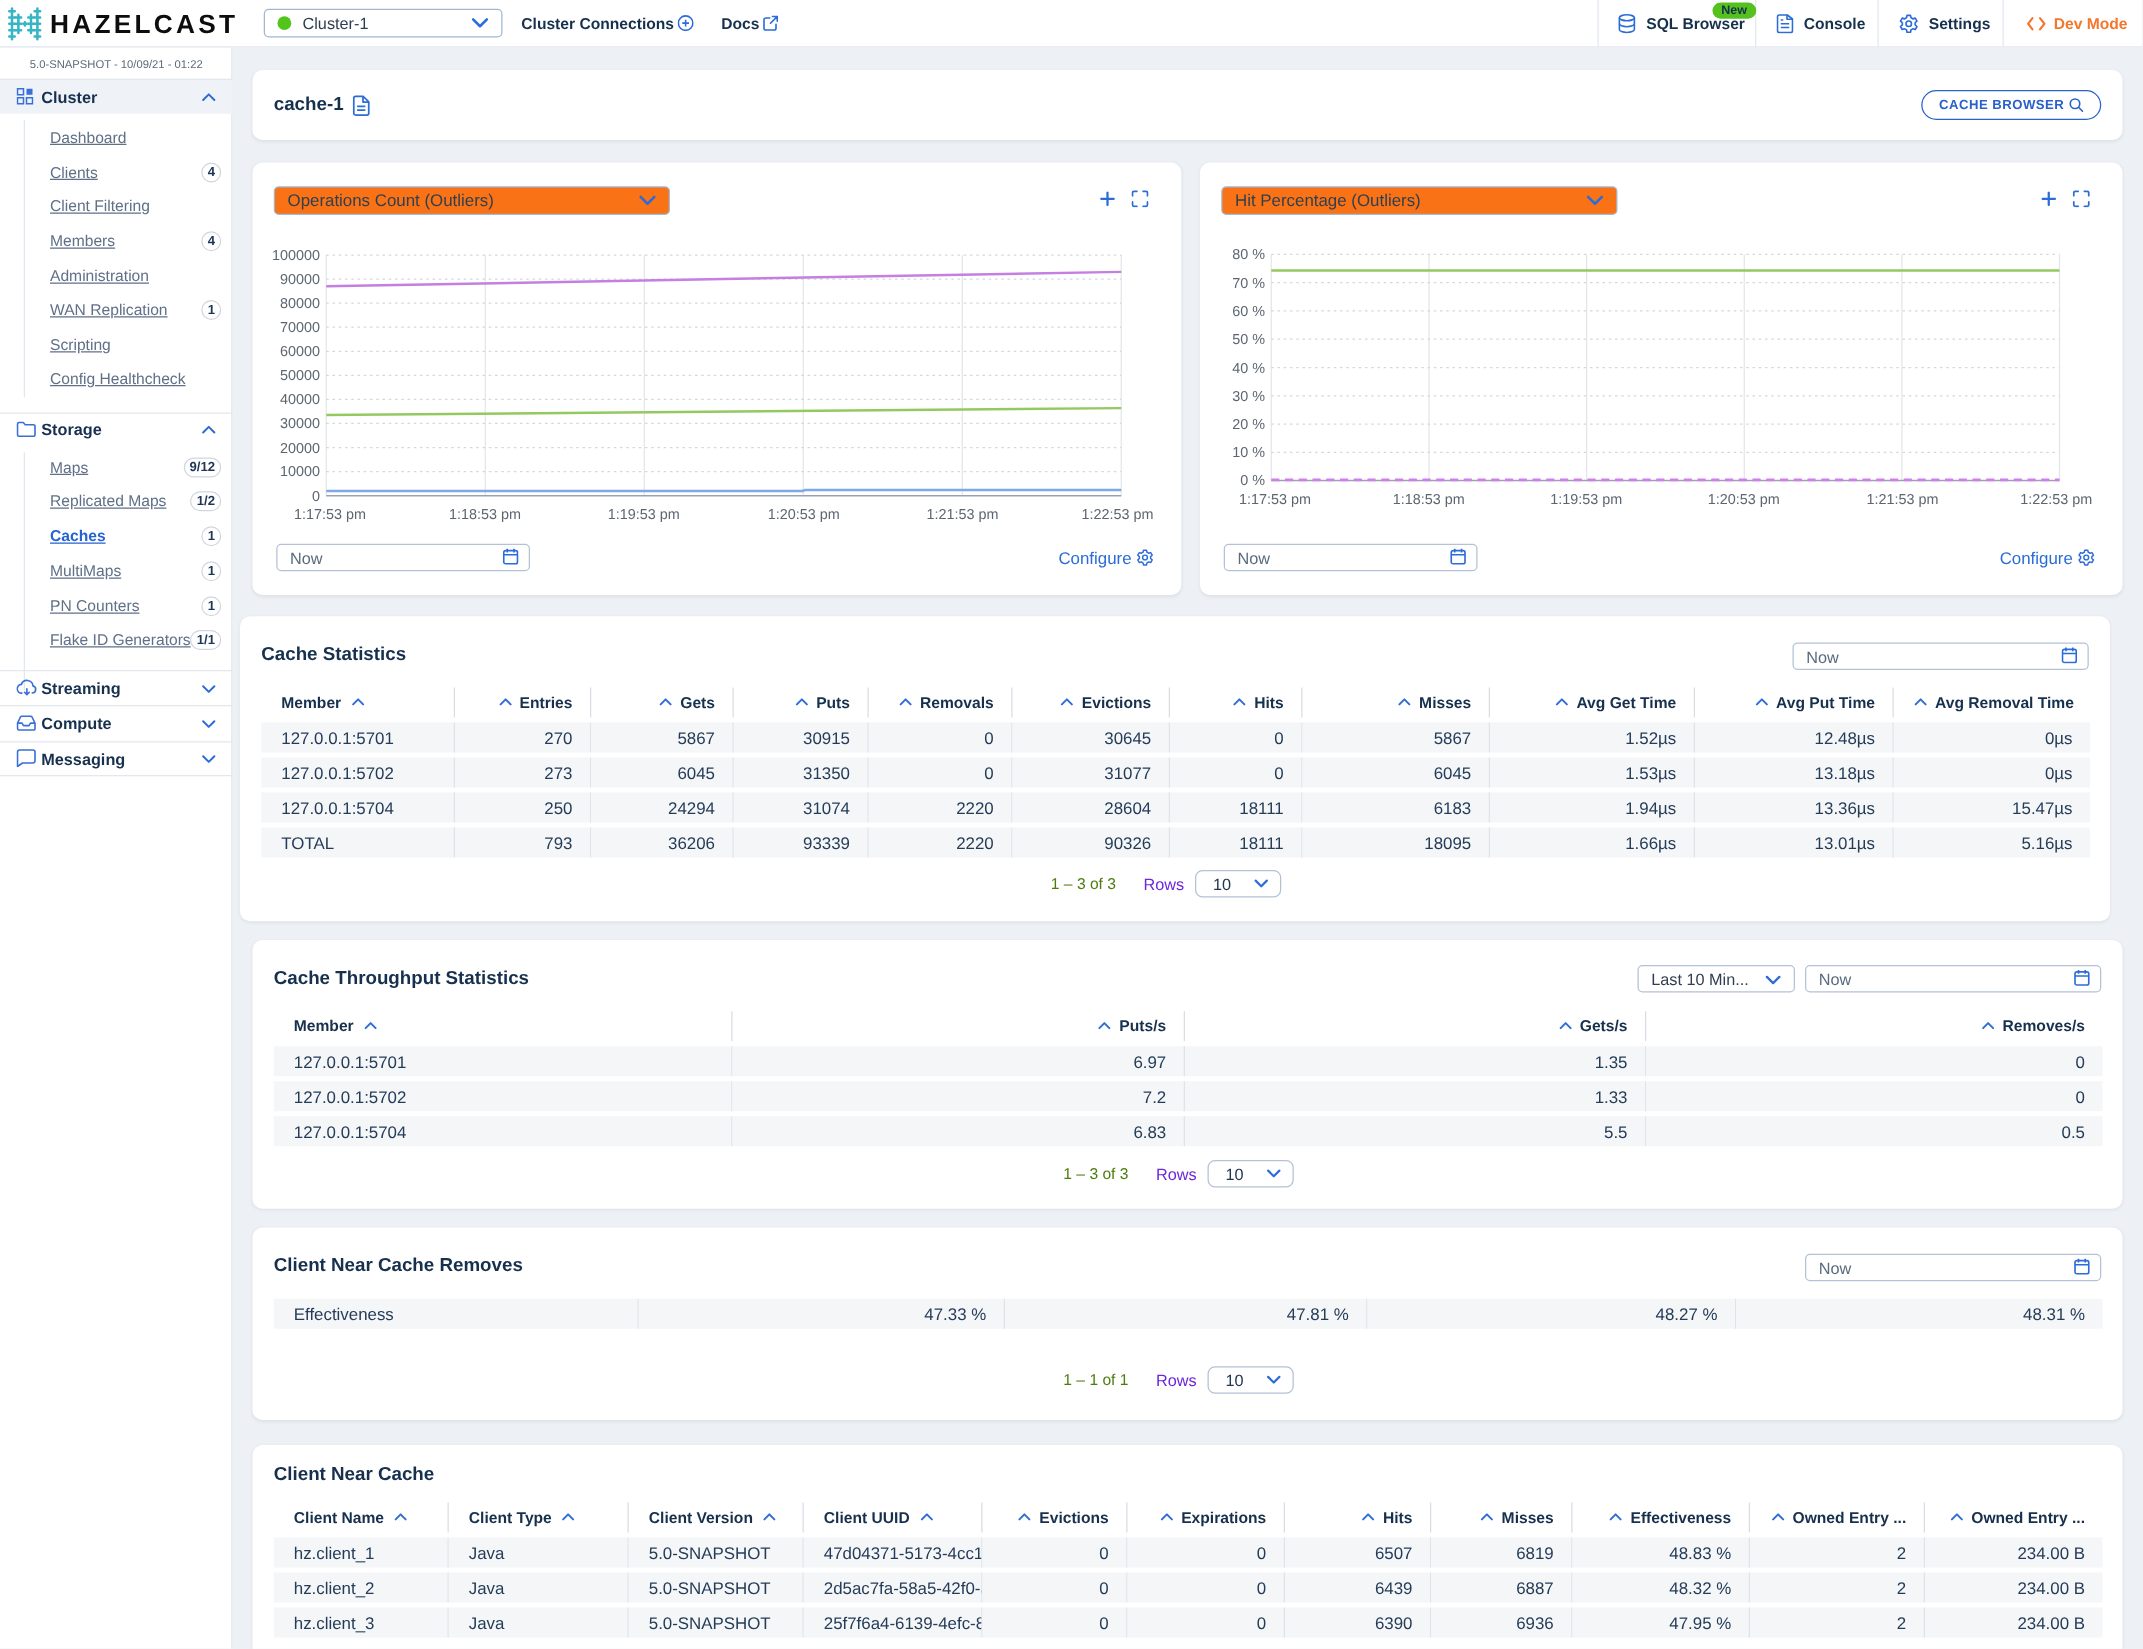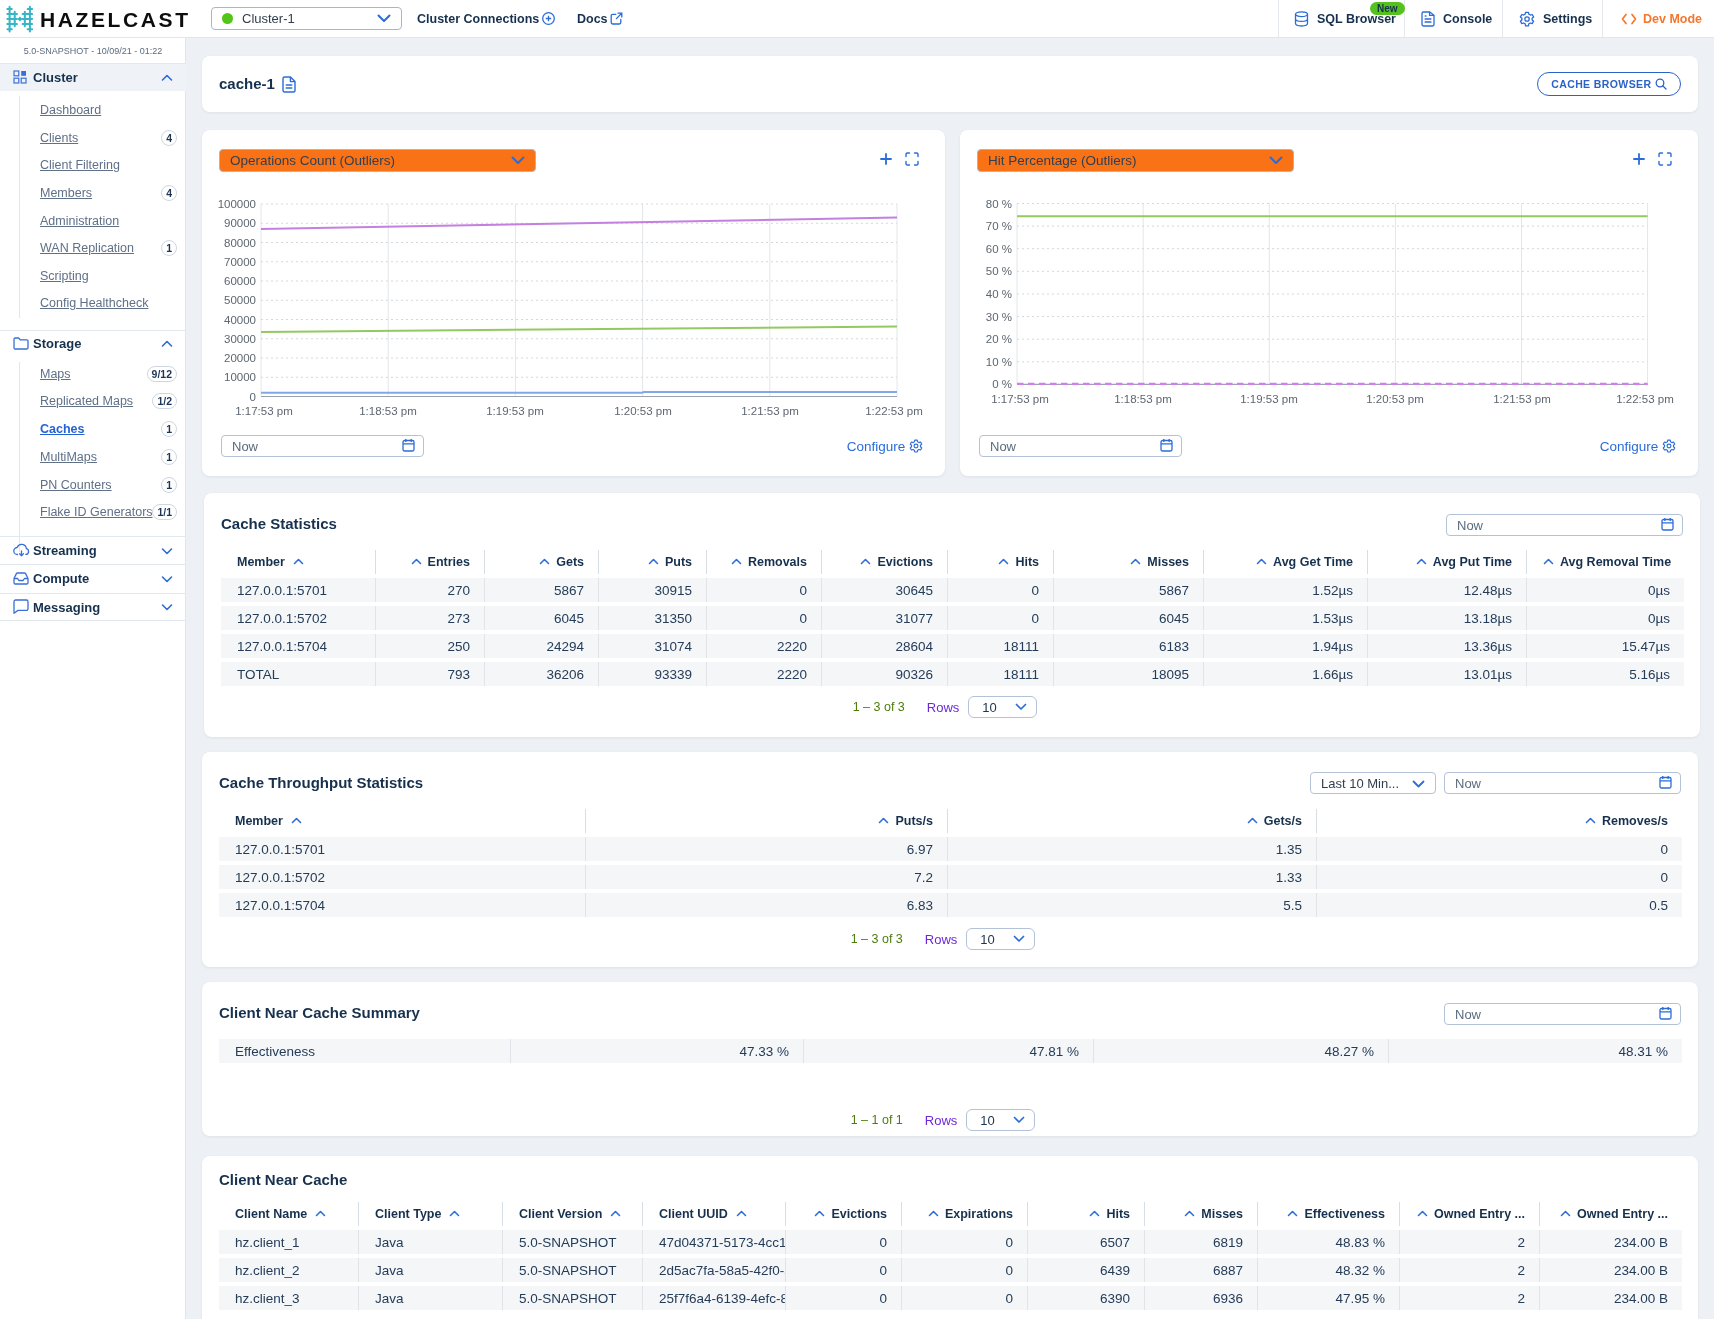--- a/index.html
+++ b/index.html
@@ -327,21 +327,21 @@
           <path d="M3.8 1v3 M9.2 1v3 M1 5.8h11" stroke="#2b6cd9" stroke-width="1.3"></path>
         </svg></span></div>
   <div class="conf">Configure&nbsp;
     <svg width="14" height="14" viewBox="0 0 16 16">
         <path d="M6.6 1.3h2.8l.4 1.9a5.2 5.2 0 0 1 1.5.9l1.9-.6 1.4 2.4-1.5 1.3a5.3 5.3 0 0 1 0 1.7l1.5 1.3-1.4 2.4-1.9-.6a5.2 5.2 0 0 1-1.5.9l-.4 1.9H6.6l-.4-1.9a5.2 5.2 0 0 1-1.5-.9l-1.9.6-1.4-2.4 1.5-1.3a5.3 5.3 0 0 1 0-1.7L1.4 5.9l1.4-2.4 1.9.6a5.2 5.2 0 0 1 1.5-.9z" stroke="#2b6cd9" stroke-width="1.3" fill="none" stroke-linejoin="round"></path>
         <circle cx="8" cy="8" r="2.2" stroke="#2b6cd9" stroke-width="1.3" fill="none"></circle>
       </svg>
   </div>
 </div>
 
-<div class="card" style="left:204px; top:493px; width:1496px; height:244px;">
+<div class="card" style="left:192px; top:493px; width:1496px; height:244px;">
   <div class="ctitle" style="top:22px;">Cache Statistics</div>
   <div class="now" style="right:17px; top:21px; width:237px;">Now<span class="cal"><svg width="13" height="14" viewBox="0 0 13 14">
           <rect x="1" y="2.5" width="11" height="10.5" rx="1.5" stroke="#2b6cd9" stroke-width="1.3" fill="none"></rect>
           <path d="M3.8 1v3 M9.2 1v3 M1 5.8h11" stroke="#2b6cd9" stroke-width="1.3"></path>
         </svg></span></div>
   <table style="top:53px;">
     <colgroup>
         <col style="width:155px">
         <col style="width:109px">
         <col style="width:114px">
@@ -507,21 +507,21 @@
   <div class="pager" style="top:175px;">
       <span class="cnt">1 – 3 of 3</span>
       <span class="rl">Rows</span>
       <span class="psel">10<svg width="12" height="8" viewBox="0 0 12 8">
           <path d="M1.5 1.5 L6 6 L10.5 1.5" stroke="#2b6cd9" stroke-width="1.7" fill="none" stroke-linecap="round" stroke-linejoin="round"></path>
         </svg></span>
     </div>
 </div>
 
 <div class="card" style="left:202px; top:982px; width:1496px; height:154px;">
-  <div class="ctitle" style="top:22px;">Client Near Cache Summary</div>
+  <div class="ctitle" style="top:22px;">Client Near Cache Removes</div>
   <div class="now" style="right:17px; top:21px; width:237px;">Now<span class="cal"><svg width="13" height="14" viewBox="0 0 13 14">
           <rect x="1" y="2.5" width="11" height="10.5" rx="1.5" stroke="#2b6cd9" stroke-width="1.3" fill="none"></rect>
           <path d="M3.8 1v3 M9.2 1v3 M1 5.8h11" stroke="#2b6cd9" stroke-width="1.3"></path>
         </svg></span></div>
   <table style="top:53px;">
     <colgroup>
         <col style="width:292px">
         <col style="width:293px">
         <col style="width:290px">
         <col style="width:295px">
@@ -530,21 +530,21 @@
     <tbody>
     <tr>
           <td class="l">Effectiveness</td>
           <td class="r">47.33 %</td>
           <td class="r">47.81 %</td>
           <td class="r">48.27 %</td>
           <td class="r">48.31 %</td>
         </tr>
   </tbody>
     </table>
-  <div class="pager" style="top:126px;">
+  <div class="pager" style="top:110px;">
       <span class="cnt">1 – 1 of 1</span>
       <span class="rl">Rows</span>
       <span class="psel">10<svg width="12" height="8" viewBox="0 0 12 8">
           <path d="M1.5 1.5 L6 6 L10.5 1.5" stroke="#2b6cd9" stroke-width="1.7" fill="none" stroke-linecap="round" stroke-linejoin="round"></path>
         </svg></span>
     </div>
 </div>
 
 <div class="card" style="left:202px; top:1156px; width:1496px; height:180px;">
   <div class="ctitle" style="top:15px;">Client Near Cache</div>

